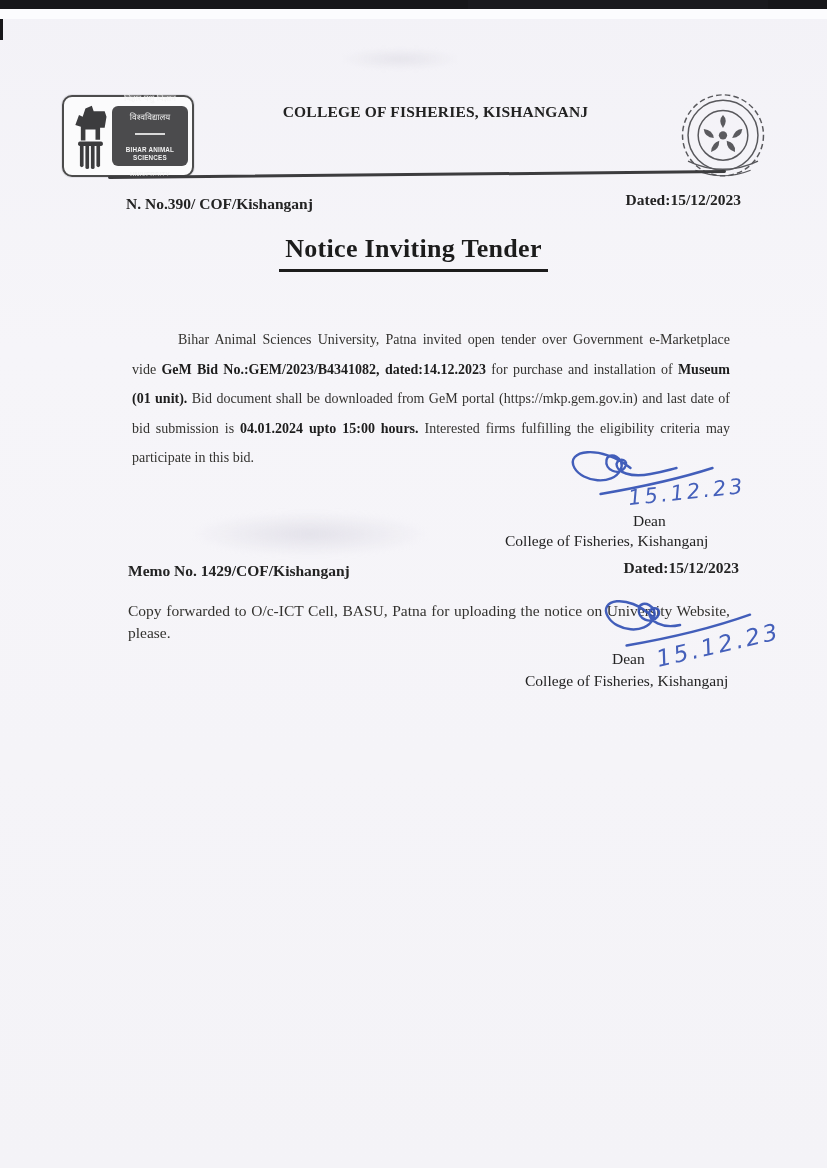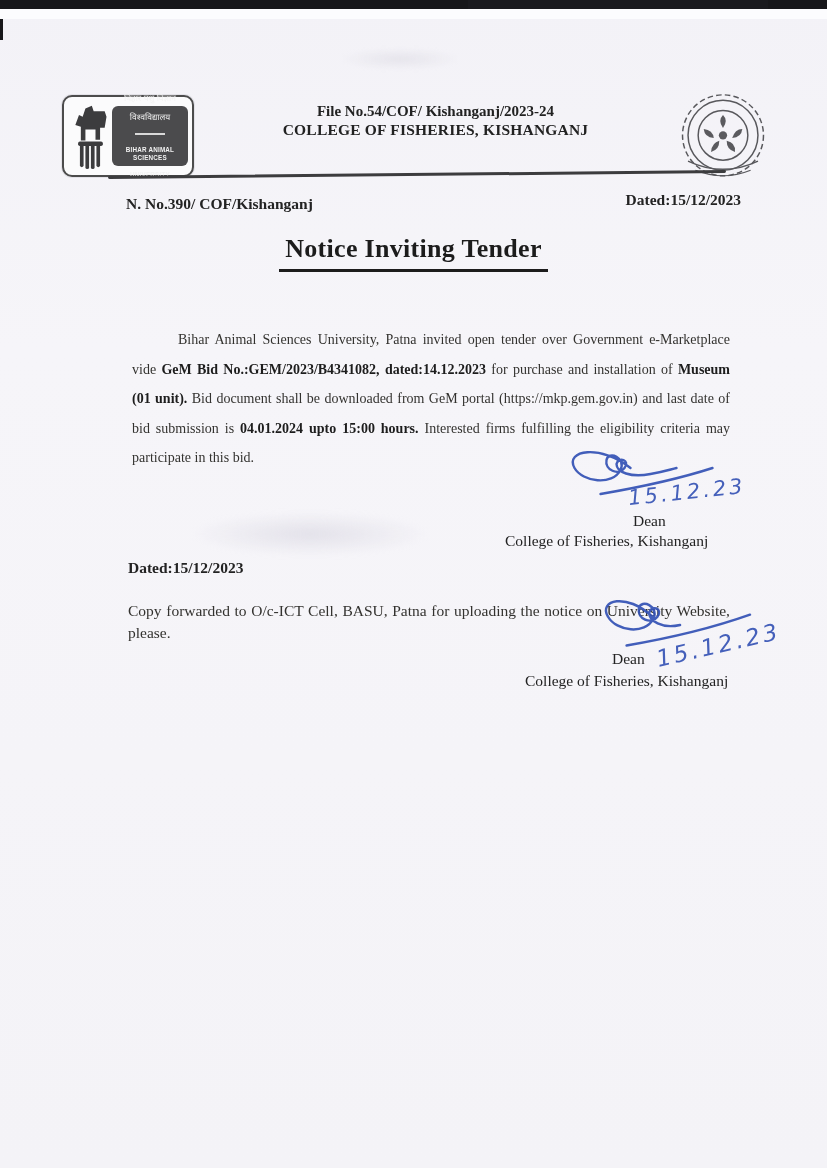--- a/index.html
+++ b/index.html
@@ -100,21 +100,20 @@
       <div class="panel">
         <div class="hi">बिहार पशु विज्ञान</div>
         <div class="hi">विश्वविद्यालय</div>
         <div class="divider"></div>
         <div class="en">BIHAR ANIMAL SCIENCES</div>
         <div class="en">UNIVERSITY</div>
       </div>
     </div>
 
     <div class="header-center">
-      <div class="l1">File No.54/COF/ Kishanganj/2023-24</div>
       <div class="l2">COLLEGE OF FISHERIES, KISHANGANJ</div>
     </div>
 
     <svg class="right-emblem" viewBox="0 0 100 108">
       <g stroke="#58585c" fill="none" stroke-width="1.6">
         <circle cx="50" cy="50" r="44" stroke-dasharray="6 3.5"></circle>
         <circle cx="50" cy="50" r="38"></circle>
         <circle cx="50" cy="50" r="27"></circle>
         <path d="M12 78 Q50 96 88 78"></path>
         <path d="M20 88 Q50 100 80 88" stroke-width="1.2"></path>
@@ -145,20 +144,21 @@
 
   <svg class="sig-svg" style="left:558px;top:442px;width:165px;height:70px;" viewBox="0 0 160 70">
     <path d="M70 26 C40 2 4 8 14 26 C22 40 52 44 60 28 C66 16 48 8 46 18 C44 28 58 34 64 26 C70 18 58 14 56 22 C56 30 70 36 90 32 C102 30 108 28 116 26"></path>
     <path d="M40 52 C75 46 115 38 152 26"></path>
   </svg>
   <div class="hand-date" style="left:628px;top:480px;transform:rotate(-6deg);">15.12.23</div>
   <div class="sign-label" style="left:633px;top:512px;">Dean</div>
   <div class="sign-label" style="left:505px;top:532px;">College of Fisheries, Kishanganj</div>
 
   <div class="memo-row">
+    <span>Memo No. 1429/COF/Kishanganj</span>
     <span class="date">Dated:15/12/2023</span>
   </div>
   <p class="memo-body">Copy forwarded to O/c-ICT Cell, BASU, Patna for uploading the notice on University Website, please.</p>
 
   <svg class="sig-svg" style="left:588px;top:590px;width:180px;height:72px;" viewBox="0 0 160 70">
     <path d="M55 26 C30 2 2 10 12 26 C20 40 48 44 56 28 C62 16 44 8 42 18 C40 28 54 34 60 26 C66 18 54 14 52 22 C52 30 64 38 82 34"></path>
     <path d="M30 54 C65 48 105 40 150 24"></path>
   </svg>
   <div class="sign-label" style="left:612px;top:650px;">Dean</div>
   <div class="hand-date" style="left:655px;top:632px;transform:rotate(-13deg);font-size:23px;">15.12.23</div>

